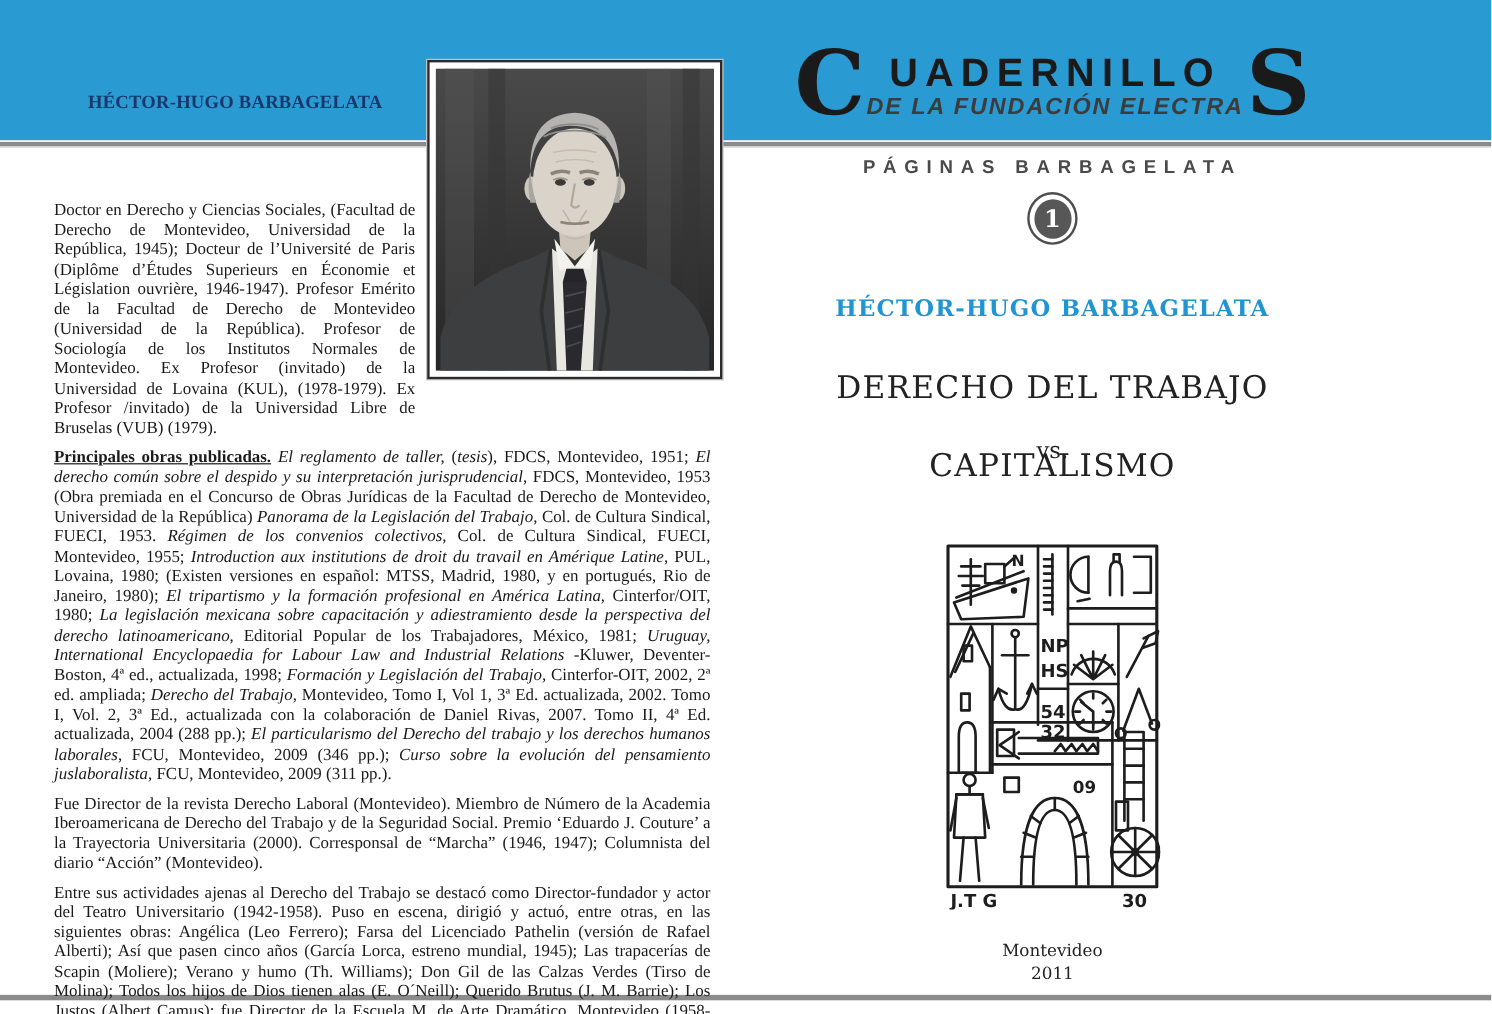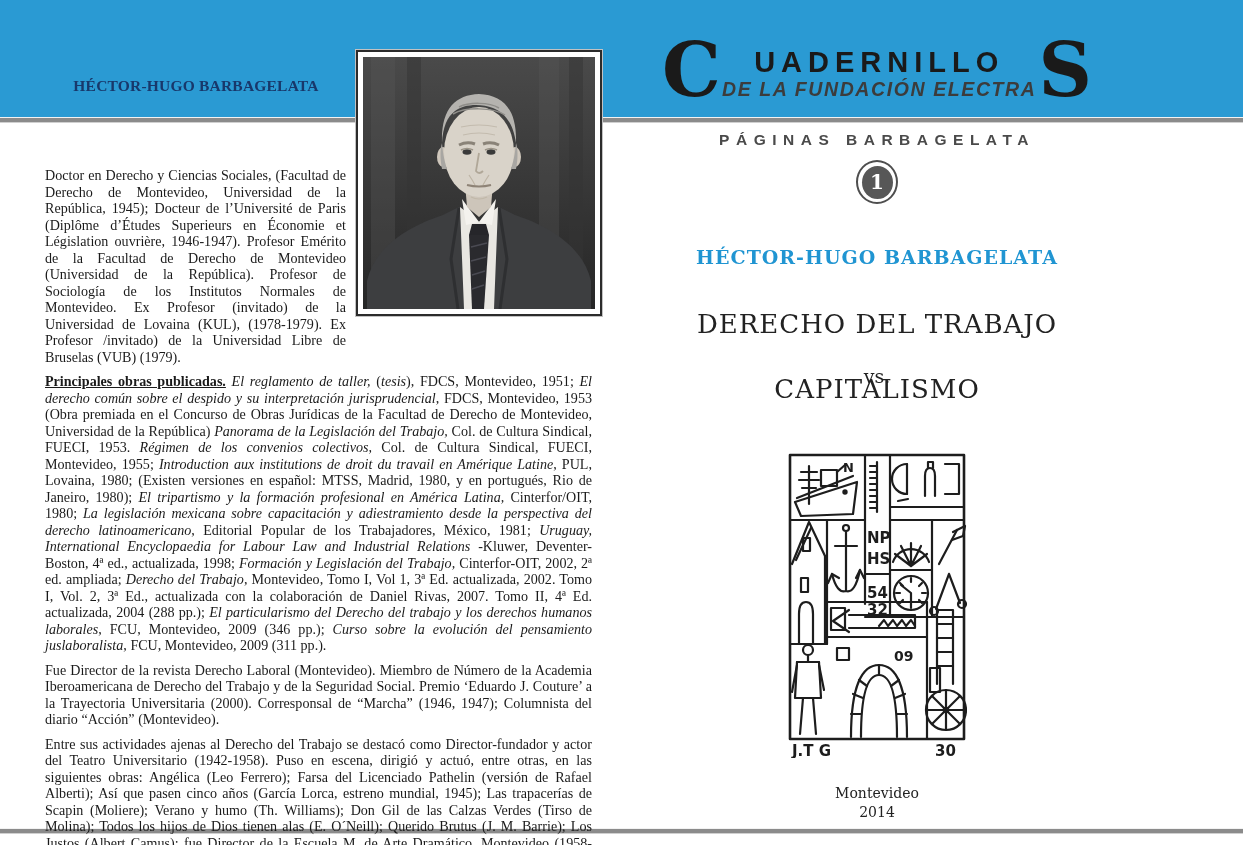--- a/index.html
+++ b/index.html
@@ -31,21 +31,21 @@
 
   
   .right-page{position:absolute;left:621px;top:0;width:512px;height:845px;}
 
   .logo{position:absolute;top:40px;left:0;width:100%;display:flex;justify-content:center;
         align-items:flex-end;color:#1a1a1a;}
   .logo .big{font-family:"DejaVu Serif",serif;font-weight:bold;font-size:74px;line-height:.82;}
   .logo .big.c{margin-right:1px;}
   .logo .big.s{margin-left:2px;}
   .logo .mid{display:flex;flex-direction:column;align-items:center;margin-bottom:1px;}
-  .logo .word{font-family:"Liberation Sans",sans-serif;font-weight:bold;font-size:29px;
+  .logo .word{font-family:"Liberation Sans",sans-serif;font-weight:bold;font-size:33px;
               letter-spacing:6px;line-height:1;white-space:nowrap;}
   .logo .sub{font-family:"Liberation Sans",sans-serif;font-weight:bold;font-size:19.5px;
              letter-spacing:1.6px;line-height:1;color:#3c3c3c;margin-top:3px;white-space:nowrap;font-style:italic;}
 
   .series{position:absolute;top:131px;left:0;width:100%;text-align:center;
           font-family:"Liberation Sans",sans-serif;font-weight:bold;font-size:15.5px;
           letter-spacing:6.5px;color:#4a4a4a;white-space:nowrap;}
 
   .badge{position:absolute;top:160px;left:0;width:100%;display:flex;justify-content:center;}
   .badge .ring{width:38px;height:40px;border:2px solid #4e4e4e;border-radius:50%;
@@ -264,17 +264,17 @@
         <path d="M159,238 V278 M139,258 H179 M145,244 L173,272 M145,272 L173,244"></path>
         <circle cx="159" cy="258" r="2.2" fill="#1d1d1d"></circle>
 
         <text x="5" y="304" font-size="15">J.T G</text>
         <text x="148" y="304" font-size="15">30</text>
       </svg>
     </div>
 
     <div class="imprint">
       <div>Montevideo</div>
-      <div>2014</div>
+      <div>2011</div>
     </div>
 
   </div>
 </div>
 
 </body></html>

